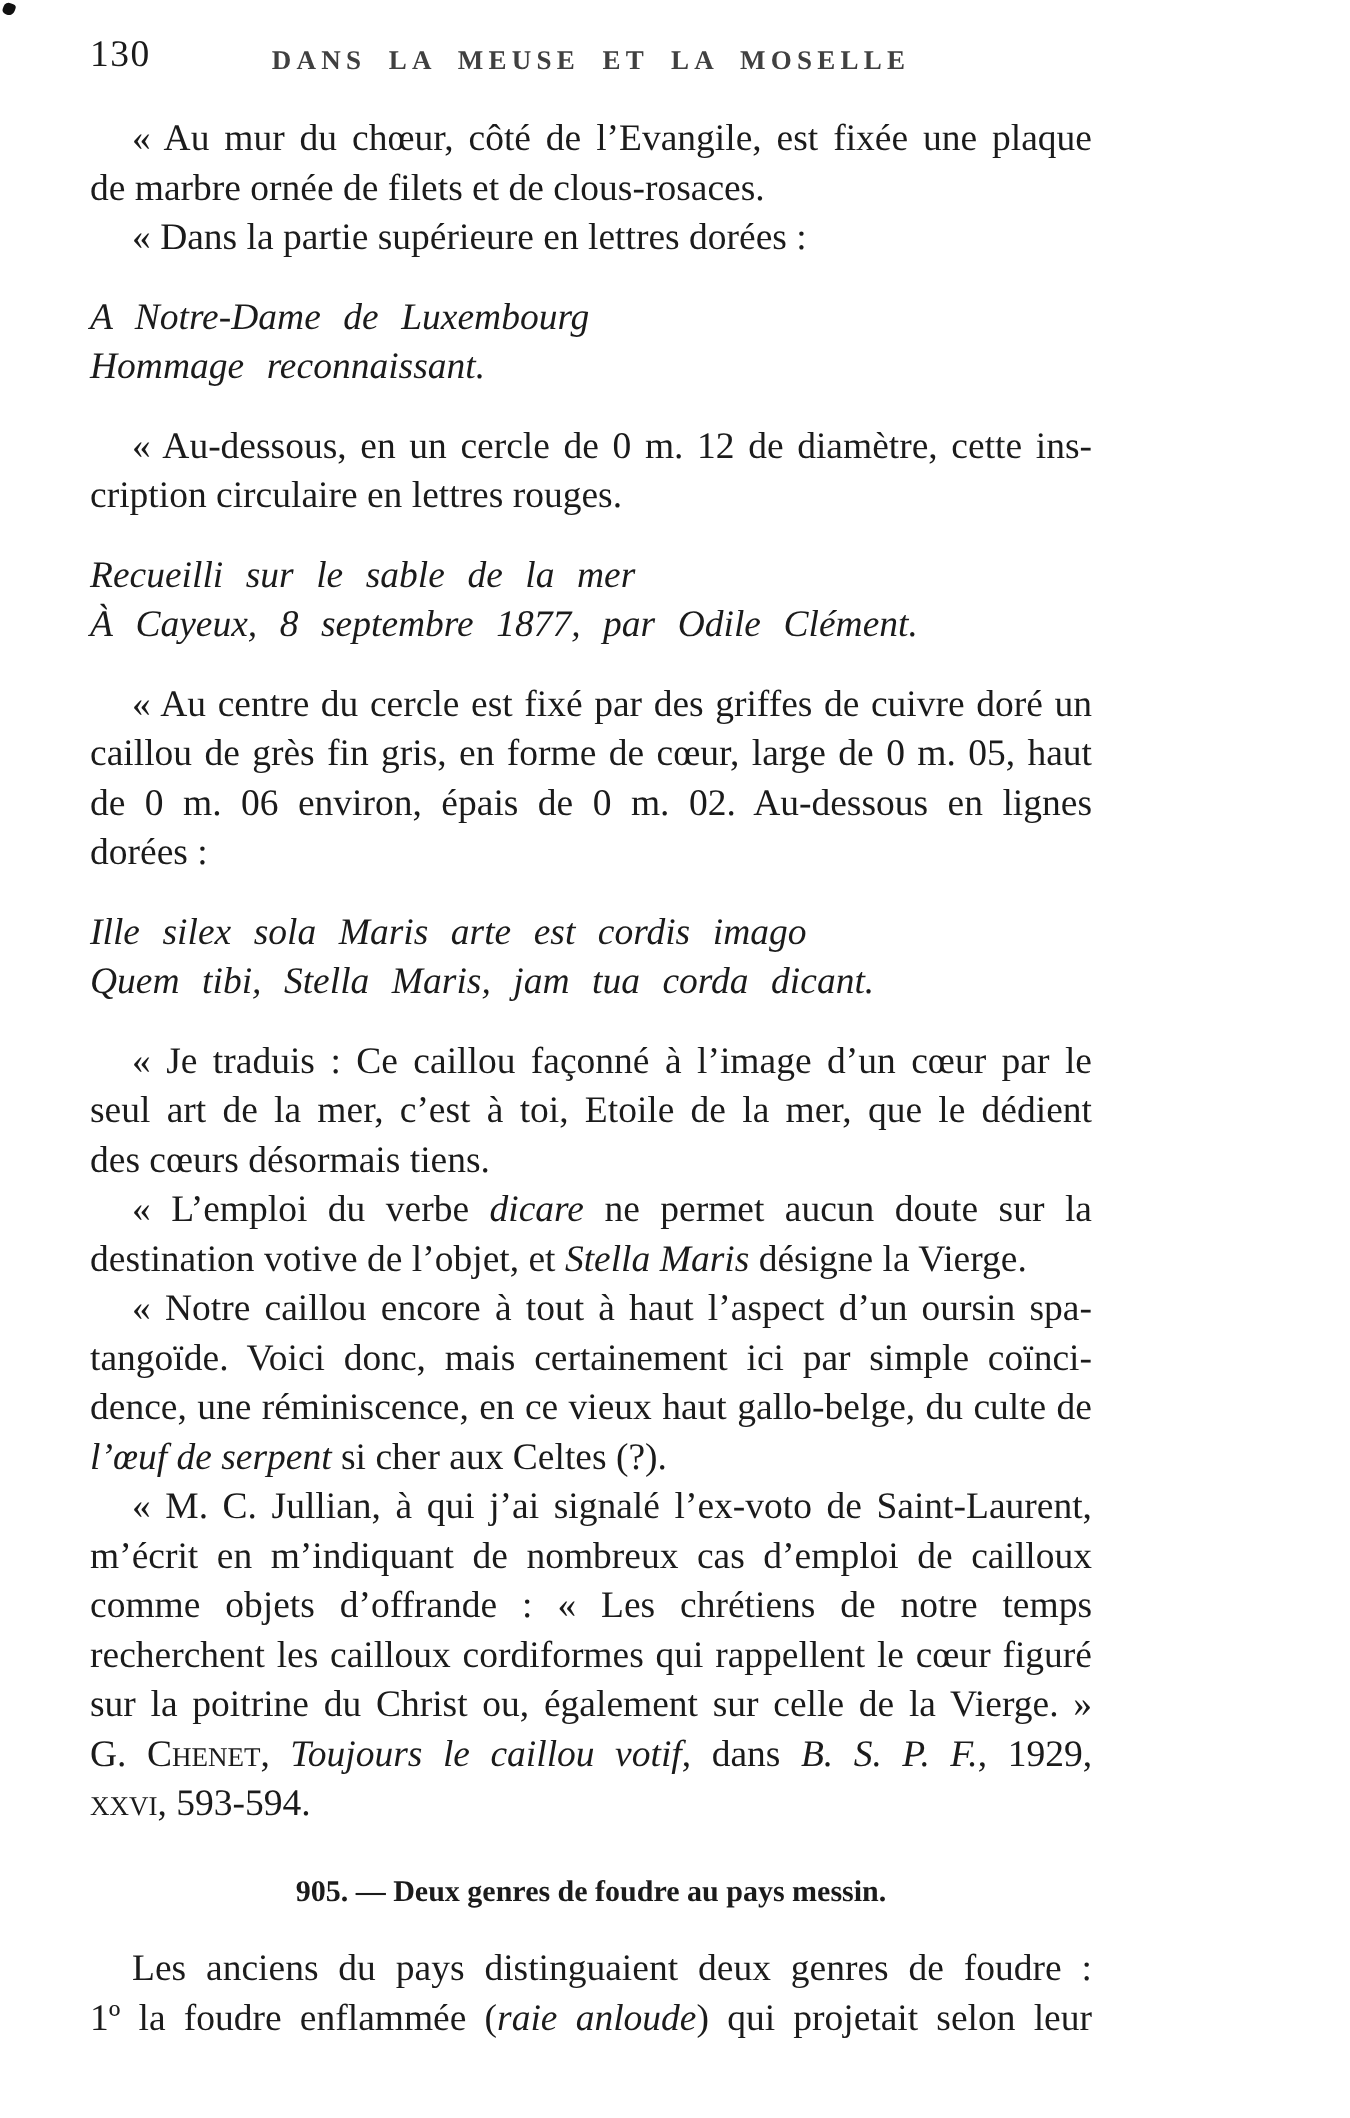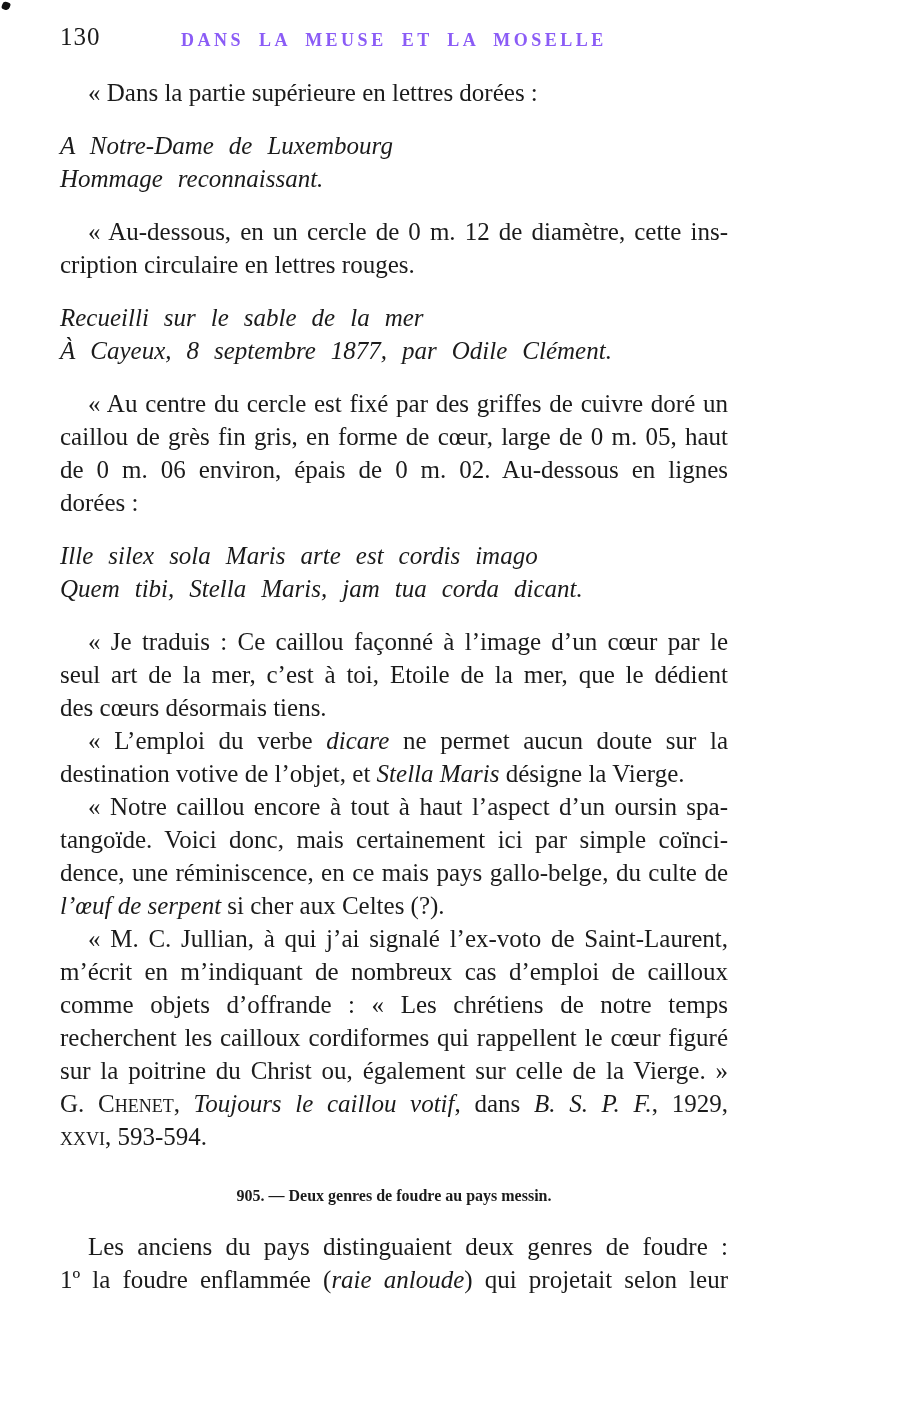--- a/index.html
+++ b/index.html
@@ -42,56 +42,60 @@
     font-size: 25px;
     letter-spacing: 1px;
   }
   .running-title {
     text-align: center;
     font-size: 18px;
     font-weight: bold;
     letter-spacing: 3.5px;
     word-spacing: 7px;
     padding-top: 4px;
-    color: #8b5cf6;
+    color: #404040;
   }
   .block { margin: 0; }
   .paragraph .line {
     text-align: justify;
     text-align-last: justify;
   }
   .paragraph .line.endline {
     text-align-last: left;
   }
   .line.indent { padding-left: 28px; }
   .verse {
     margin: 20px 0;
     font-style: italic;
     word-spacing: 0.35em;
   }
   .verse .line { text-align: left; }
   .heading {
     margin: 26px 0 18px 0;
     font-weight: bold;
-    font-size: 16px;
+    font-size: 20px;
   }
   .heading .line { text-align: center; }
   .it { font-style: italic; }
   .sc { font-variant: small-caps; }
 </style>
 </head>
 <body>
 
 <div class="page">
   <div class="scan-speck"></div>
   <div class="running-header">
     <span class="page-number">130</span>
     <div class="running-title">DANS LA MEUSE ET LA MOSELLE</div>
   </div>
   <div id="page-body">
+      <div class="block paragraph">
+        <div class="line indent"><span>« Au mur du chœur, côté de l’Evangile, est fixée une plaque</span></div>
+        <div class="line endline"><span>de marbre ornée de filets et de clous-rosaces.</span></div>
+      </div>
       <div class="block paragraph">
         <div class="line indent endline"><span>« Dans la partie supérieure en lettres dorées :</span></div>
       </div>
       <div class="block verse">
         <div class="line"><span>A Notre-Dame de Luxembourg</span></div>
         <div class="line endline"><span>Hommage reconnaissant.</span></div>
       </div>
       <div class="block paragraph">
         <div class="line indent"><span>« Au-dessous, en un cercle de 0 m. 12 de diamètre, cette ins-</span></div>
         <div class="line endline"><span>cription circulaire en lettres rouges.</span></div>
@@ -115,21 +119,21 @@
         <div class="line"><span>seul art de la mer, c’est à toi, Etoile de la mer, que le dédient</span></div>
         <div class="line endline"><span>des cœurs désormais tiens.</span></div>
       </div>
       <div class="block paragraph">
         <div class="line indent"><span>« L’emploi du verbe </span><span class="it">dicare</span><span> ne permet aucun doute sur la</span></div>
         <div class="line endline"><span>destination votive de l’objet, et </span><span class="it">Stella Maris</span><span> désigne la Vierge.</span></div>
       </div>
       <div class="block paragraph">
         <div class="line indent"><span>« Notre caillou encore à tout à haut l’aspect d’un oursin spa-</span></div>
         <div class="line"><span>tangoïde. Voici donc, mais certainement ici par simple coïnci-</span></div>
-        <div class="line"><span>dence, une réminiscence, en ce mais pays gallo-belge, du culte de</span></div>
+        <div class="line"><span>dence, une réminiscence, en ce vieux haut gallo-belge, du culte de</span></div>
         <div class="line endline"><span class="it">l’œuf de serpent</span><span> si cher aux Celtes (?).</span></div>
       </div>
       <div class="block paragraph">
         <div class="line indent"><span>« M. C. Jullian, à qui j’ai signalé l’ex-voto de Saint-Laurent,</span></div>
         <div class="line"><span>m’écrit en m’indiquant de nombreux cas d’emploi de cailloux</span></div>
         <div class="line"><span>comme objets d’offrande : « Les chrétiens de notre temps</span></div>
         <div class="line"><span>recherchent les cailloux cordiformes qui rappellent le cœur figuré</span></div>
         <div class="line"><span>sur la poitrine du Christ ou, également sur celle de la Vierge. »</span></div>
         <div class="line"><span>G. </span><span class="sc">Chenet</span><span>, </span><span class="it">Toujours le caillou votif</span><span>, dans </span><span class="it">B. S. P. F.</span><span>, 1929,</span></div>
         <div class="line endline"><span class="sc">xxvi</span><span>, 593-594.</span></div>

